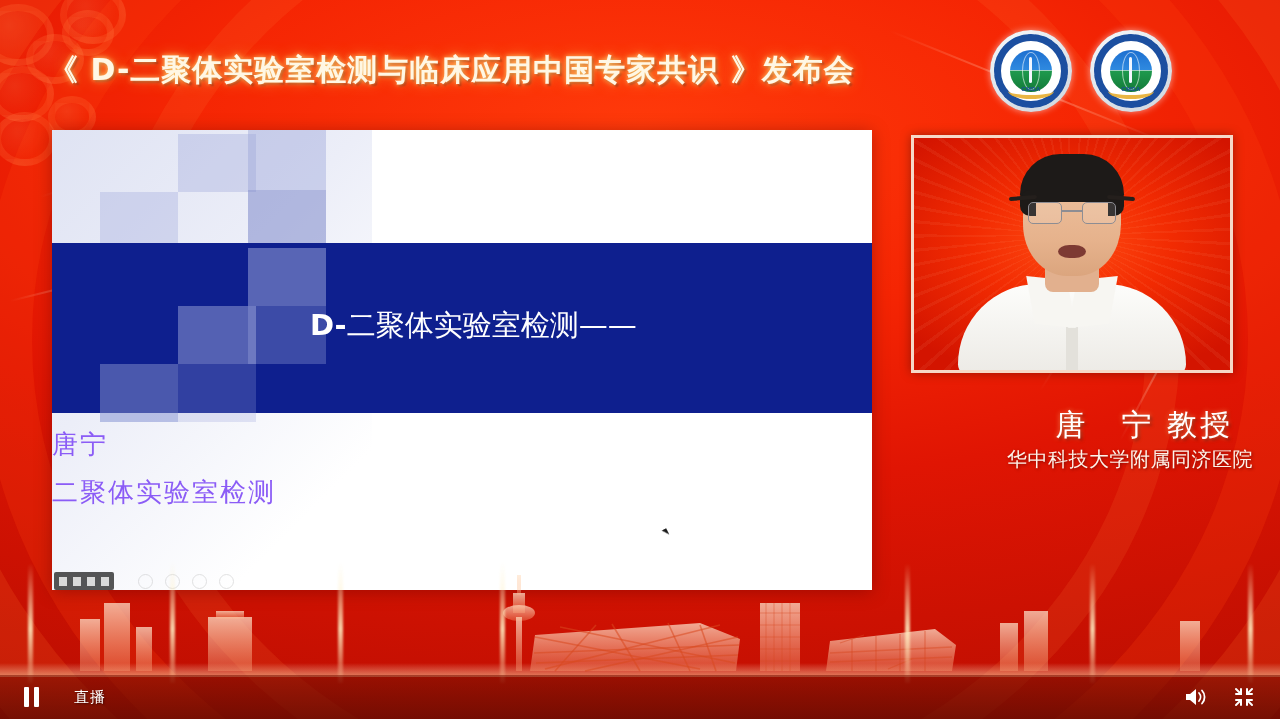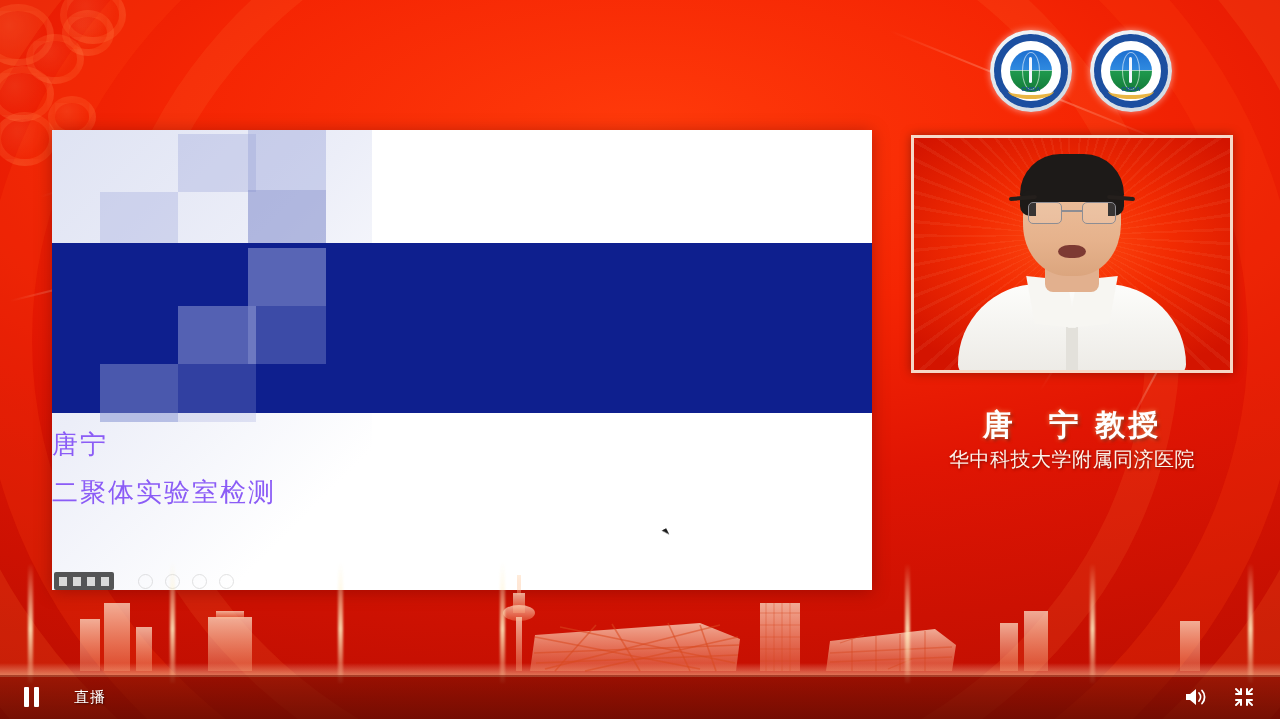--- a/index.html
+++ b/index.html
@@ -268,29 +268,29 @@
   }
   #p-brow-l, #p-brow-r {
     position: absolute; bottom: 170px; width: 28px; height: 4px; background: #241f1c; border-radius: 3px;
   }
   #p-brow-l { left: 62px; transform: rotate(-5deg); }
   #p-brow-r { right: 62px; transform: rotate(5deg); }
 
   
   #speaker-name {
     position: absolute; left: 911px; top: 405px; width: 322px;
-    text-align: center;
-    font-size: 30px; font-weight: bold; color: #ffffff;
+    text-align: right;
+    font-size: 30px; font-weight: normal; color: #ffffff;
     letter-spacing: 3px;
     text-shadow: 0 0 5px rgba(255,190,120,0.7), 2px 2px 3px rgba(110,8,0,0.75);
     font-family: "DejaVu Sans", "Liberation Sans", sans-serif;
   }
   #speaker-affil {
     position: absolute; left: 891px; top: 446px; width: 362px;
-    text-align: center;
+    text-align: right;
     font-size: 20px; color: #fdf3ea;
     letter-spacing: .5px;
     text-shadow: 1px 1px 3px rgba(110,8,0,0.8);
     font-family: "DejaVu Sans", "Liberation Sans", sans-serif;
   }
 
   
   #skyline { position: absolute; left: 0; right: 0; bottom: 42px; height: 110px; pointer-events: none; }
 
   
@@ -332,20 +332,21 @@
   <div class="cell" style="left:-6px;   top:112px; width:62px;  height:54px;"></div>
   <div class="cell" style="left:48px;   top:96px;  width:48px;  height:42px;"></div>
   <div class="cell" style="left:60px;   top:-14px; width:66px;  height:58px;"></div>
 
   <div class="streak" style="left:40px;  top:196px; width:210px; transform:rotate(-18deg);"></div>
   <div class="streak" style="left:10px;  top:300px; width:150px; transform:rotate(-14deg);"></div>
   <div class="streak" style="left:890px; top:30px;  width:300px; transform:rotate(22deg);"></div>
   <div class="streak" style="left:1040px;top:390px; width:260px; transform:rotate(-58deg);"></div>
   <div class="streak" style="left:1120px;top:440px; width:200px; transform:rotate(-62deg);"></div>
 
+  <div id="header-title">《 D-二聚体实验室检测与临床应用中国专家共识 》发布会</div>
 
   <div id="logo-row">
     <div class="assoc-logo">
       <div class="ring-outer"></div>
       <div class="ring-ticks"></div>
       <div class="ring-text"></div>
       <div class="globe"></div>
       <div class="serpent"></div>
       <div class="wreath"></div>
       <div class="abbr">CMDA</div>
@@ -377,20 +378,23 @@
     <div id="navy-band"></div>
     <div id="navy-band-small"></div>
 
     <div class="sq" style="left:196px; top:118px; width:78px; height:58px; background:rgba(190,198,235,0.42);"></div>
     <div class="sq" style="left:126px; top:176px; width:78px; height:58px; background:rgba(190,198,235,0.40);"></div>
     <div class="sq" style="left:196px; top:176px; width:78px; height:58px; background:rgba(170,180,225,0.30);"></div>
     <div class="sq" style="left:48px;  top:234px; width:78px; height:58px; background:rgba(190,198,235,0.34);"></div>
     <div class="sq" style="left:126px; top:234px; width:78px; height:58px; background:rgba(150,160,215,0.26);"></div>
 
     <div id="slide-title">
+      <div>
+        <span class="d-mark">D-</span><span>二聚体实验室检测——</span>
+      </div>
     </div>
 
     <div id="slide-subtitle">
       <div>唐宁</div>
       <div>二聚体实验室检测</div>
     </div>
 
     <div id="ppt-ghost-icons">
       <div class="g"></div>
       <div class="g"></div>

